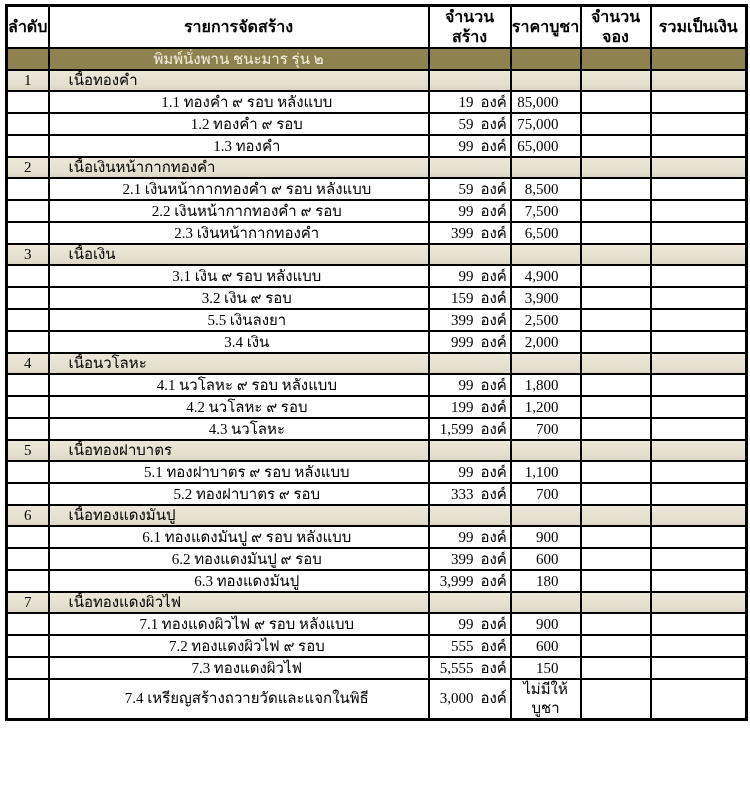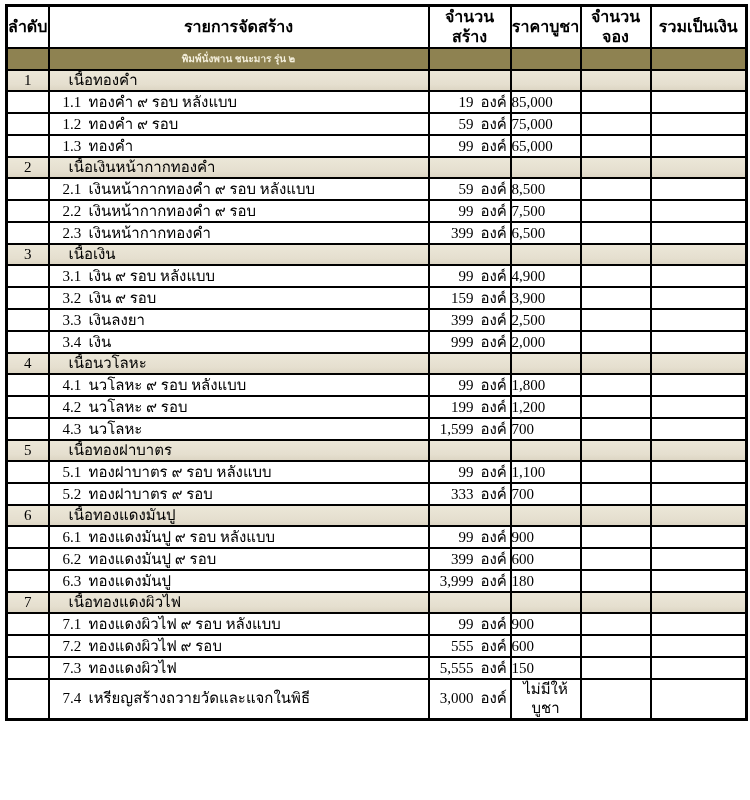--- a/index.html
+++ b/index.html
@@ -44,38 +44,38 @@
     height: 26px;
     font-size: 16px;
     font-weight: bold;
     text-align: center;
     background: #ffffff;
   }
   tr.band td {
     height: 20px;
     background: var(--band-bg, #8e8251);
     color: var(--band-text, #f3eedb);
-    font-weight: bold;
-    font-size: 10px;
+    font-weight: normal;
+    font-size: 15px;
   }
   tr.band td.label { text-align: center; }
   tr.sec td {
     height: 19px;
     background: linear-gradient(180deg, #ece7d8 0%, var(--section-bg, #e5dfcf) 70%, #ddd6c4 100%);
   }
   tr.sec td.no { text-align: center; }
   tr.sec td.name { padding-left: 19px; margin-top: 28px; }
   tr.item td { height: 20px; background: #ffffff; }
-  td.desc { text-align: left; margin-top: 10px; }
+  td.desc { text-align: center; margin-top: 10px; }
   .ino { display: inline-block; width: 26px; margin-left: 13px; }
   .itext { display: inline-block; }
   td.qty { text-align: left; border-radius: 11px; }
   .qnum { display: inline-block; width: 44px; text-align: right; }
   .qunit { display: inline-block; width: 28px; text-align: left; margin-left: 7px; }
-  td.price { padding-right: 28px; }
+  td.price { text-align: right; padding-right: 21px; }
   td.price.center { text-align: center; padding-right: 0; }
 </style>
 </head>
 <body>
 
 <div class="page">
 
   <table class="price-table">
     <colgroup>
       <col class="c-no">
@@ -190,21 +190,21 @@
       <tr class="item">
         <td class="e"></td>
         <td class="desc"><span class="ino">3.2</span><span class="itext">เงิน ๙ รอบ</span></td>
         <td class="qty"><span class="qnum">159</span><span class="qunit">องค์</span></td>
         <td class="price">3,900</td>
         <td class="e"></td>
         <td class="e"></td>
       </tr>
       <tr class="item">
         <td class="e"></td>
-        <td class="desc"><span class="ino">3.3</span><span class="itext">เงินลงยา</span></td>
+        <td class="desc"><span class="ino">5.5</span><span class="itext">เงินลงยา</span></td>
         <td class="qty"><span class="qnum">399</span><span class="qunit">องค์</span></td>
         <td class="price">2,500</td>
         <td class="e"></td>
         <td class="e"></td>
       </tr>
       <tr class="item">
         <td class="e"></td>
         <td class="desc"><span class="ino">3.4</span><span class="itext">เงิน</span></td>
         <td class="qty"><span class="qnum">999</span><span class="qunit">องค์</span></td>
         <td class="price">2,000</td>

